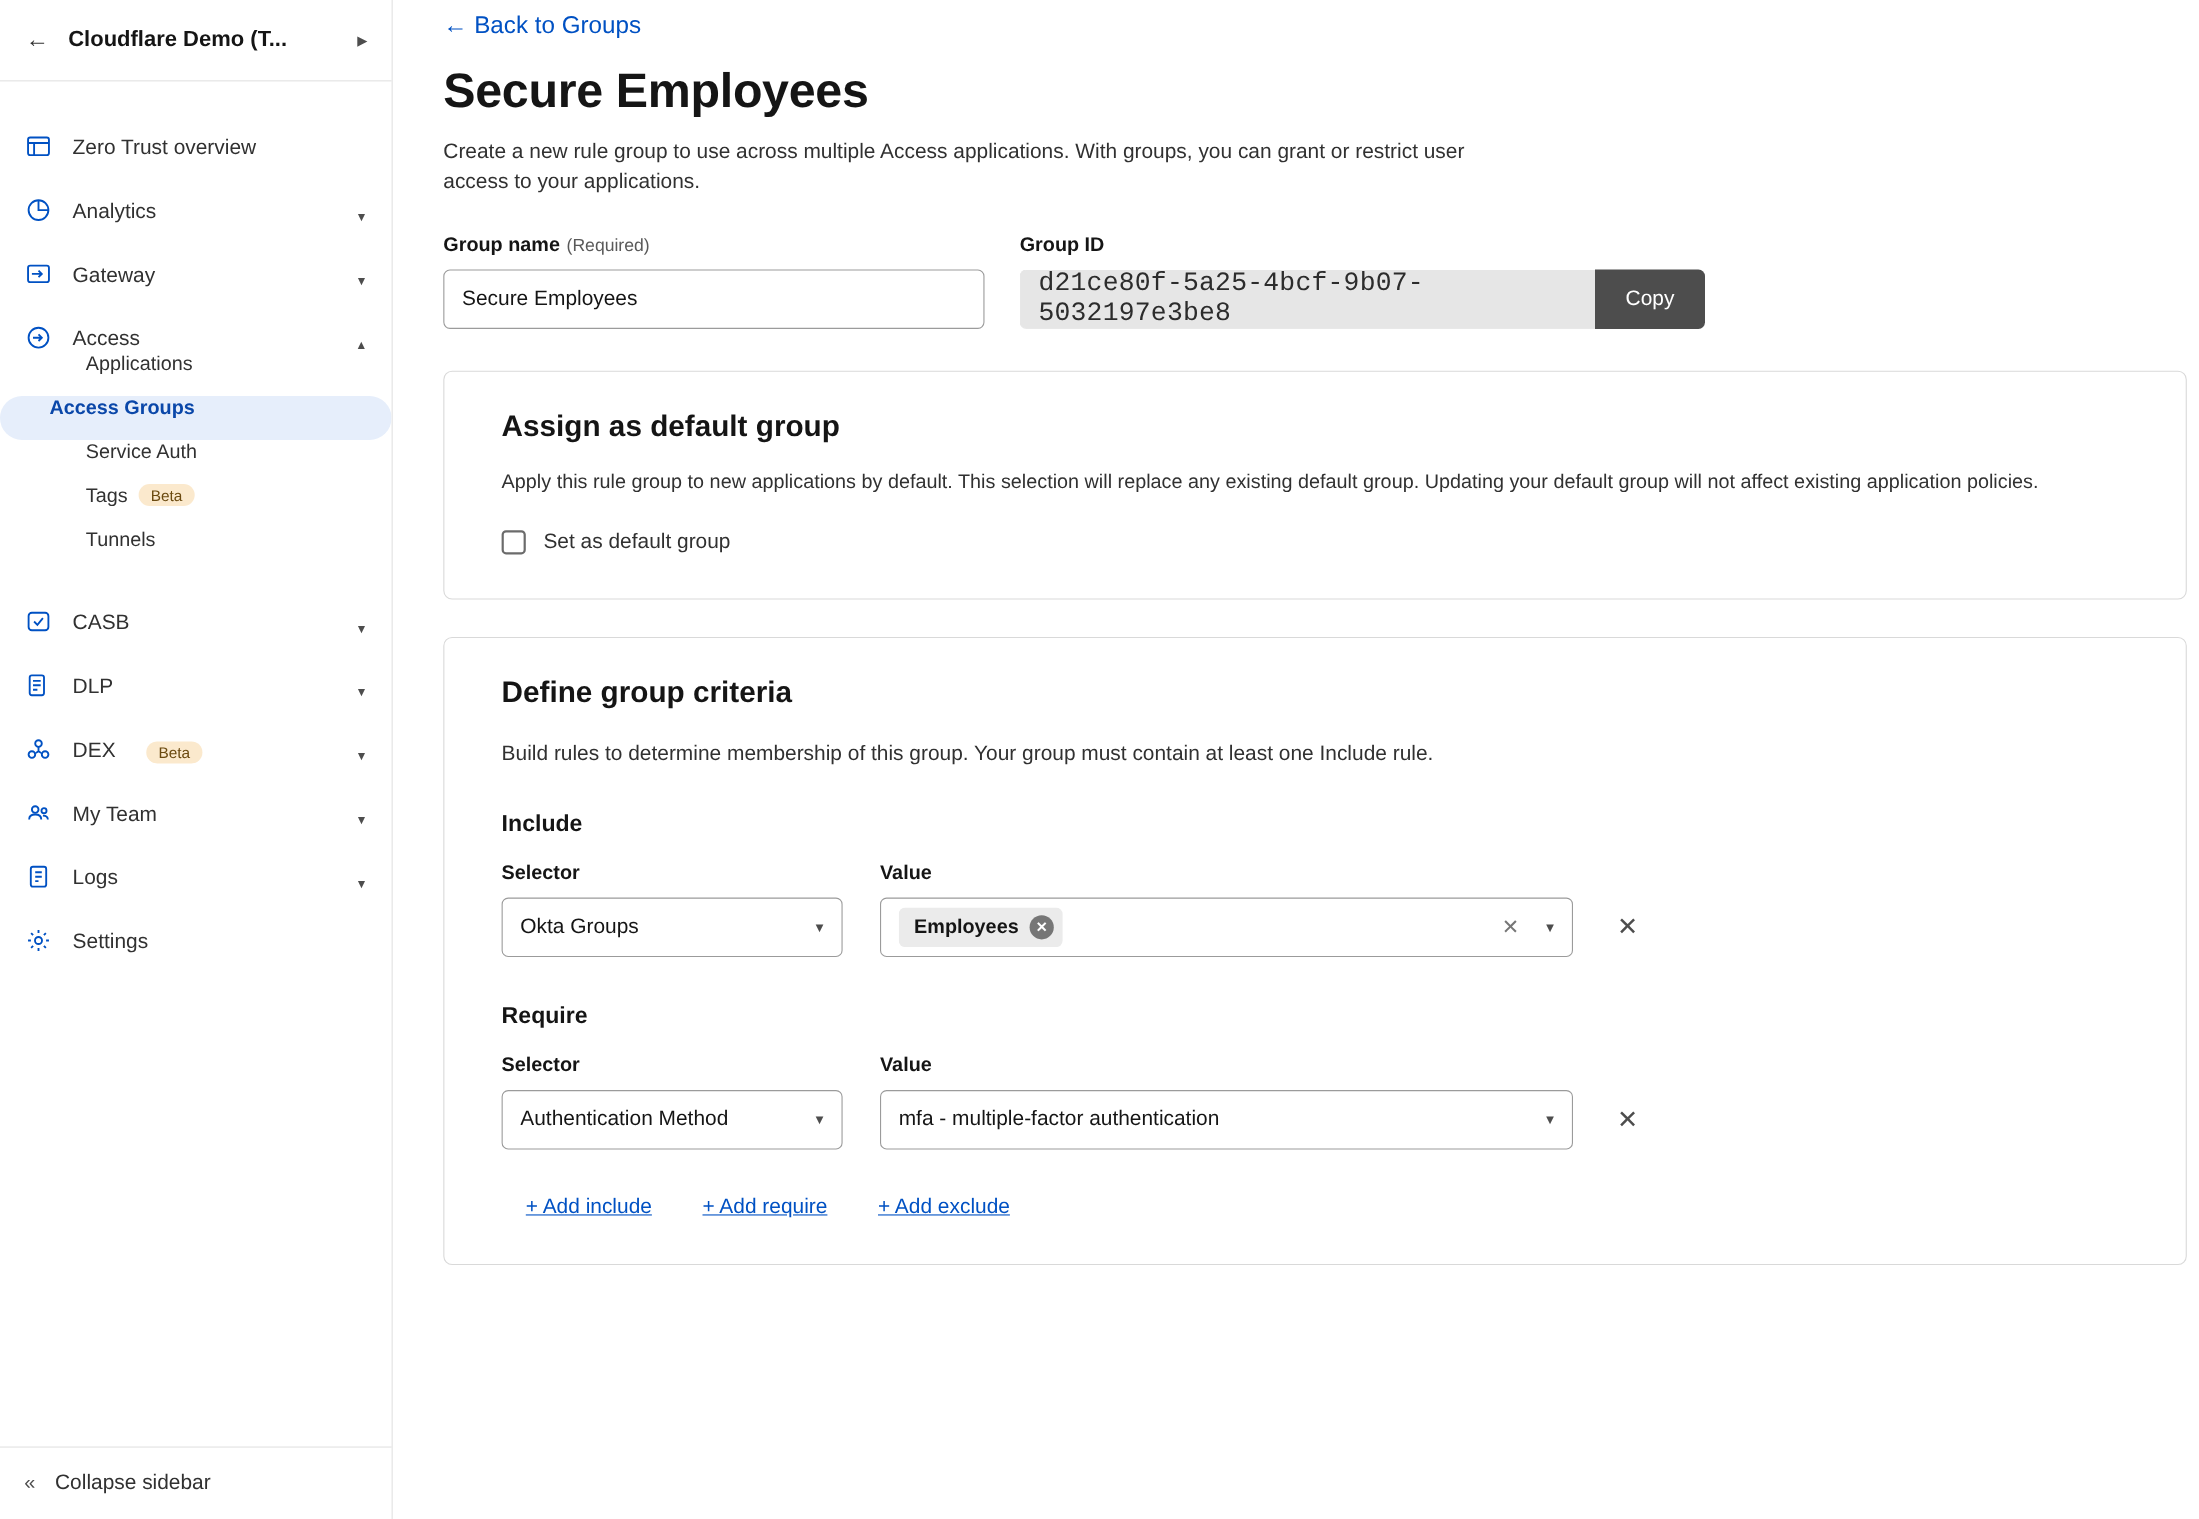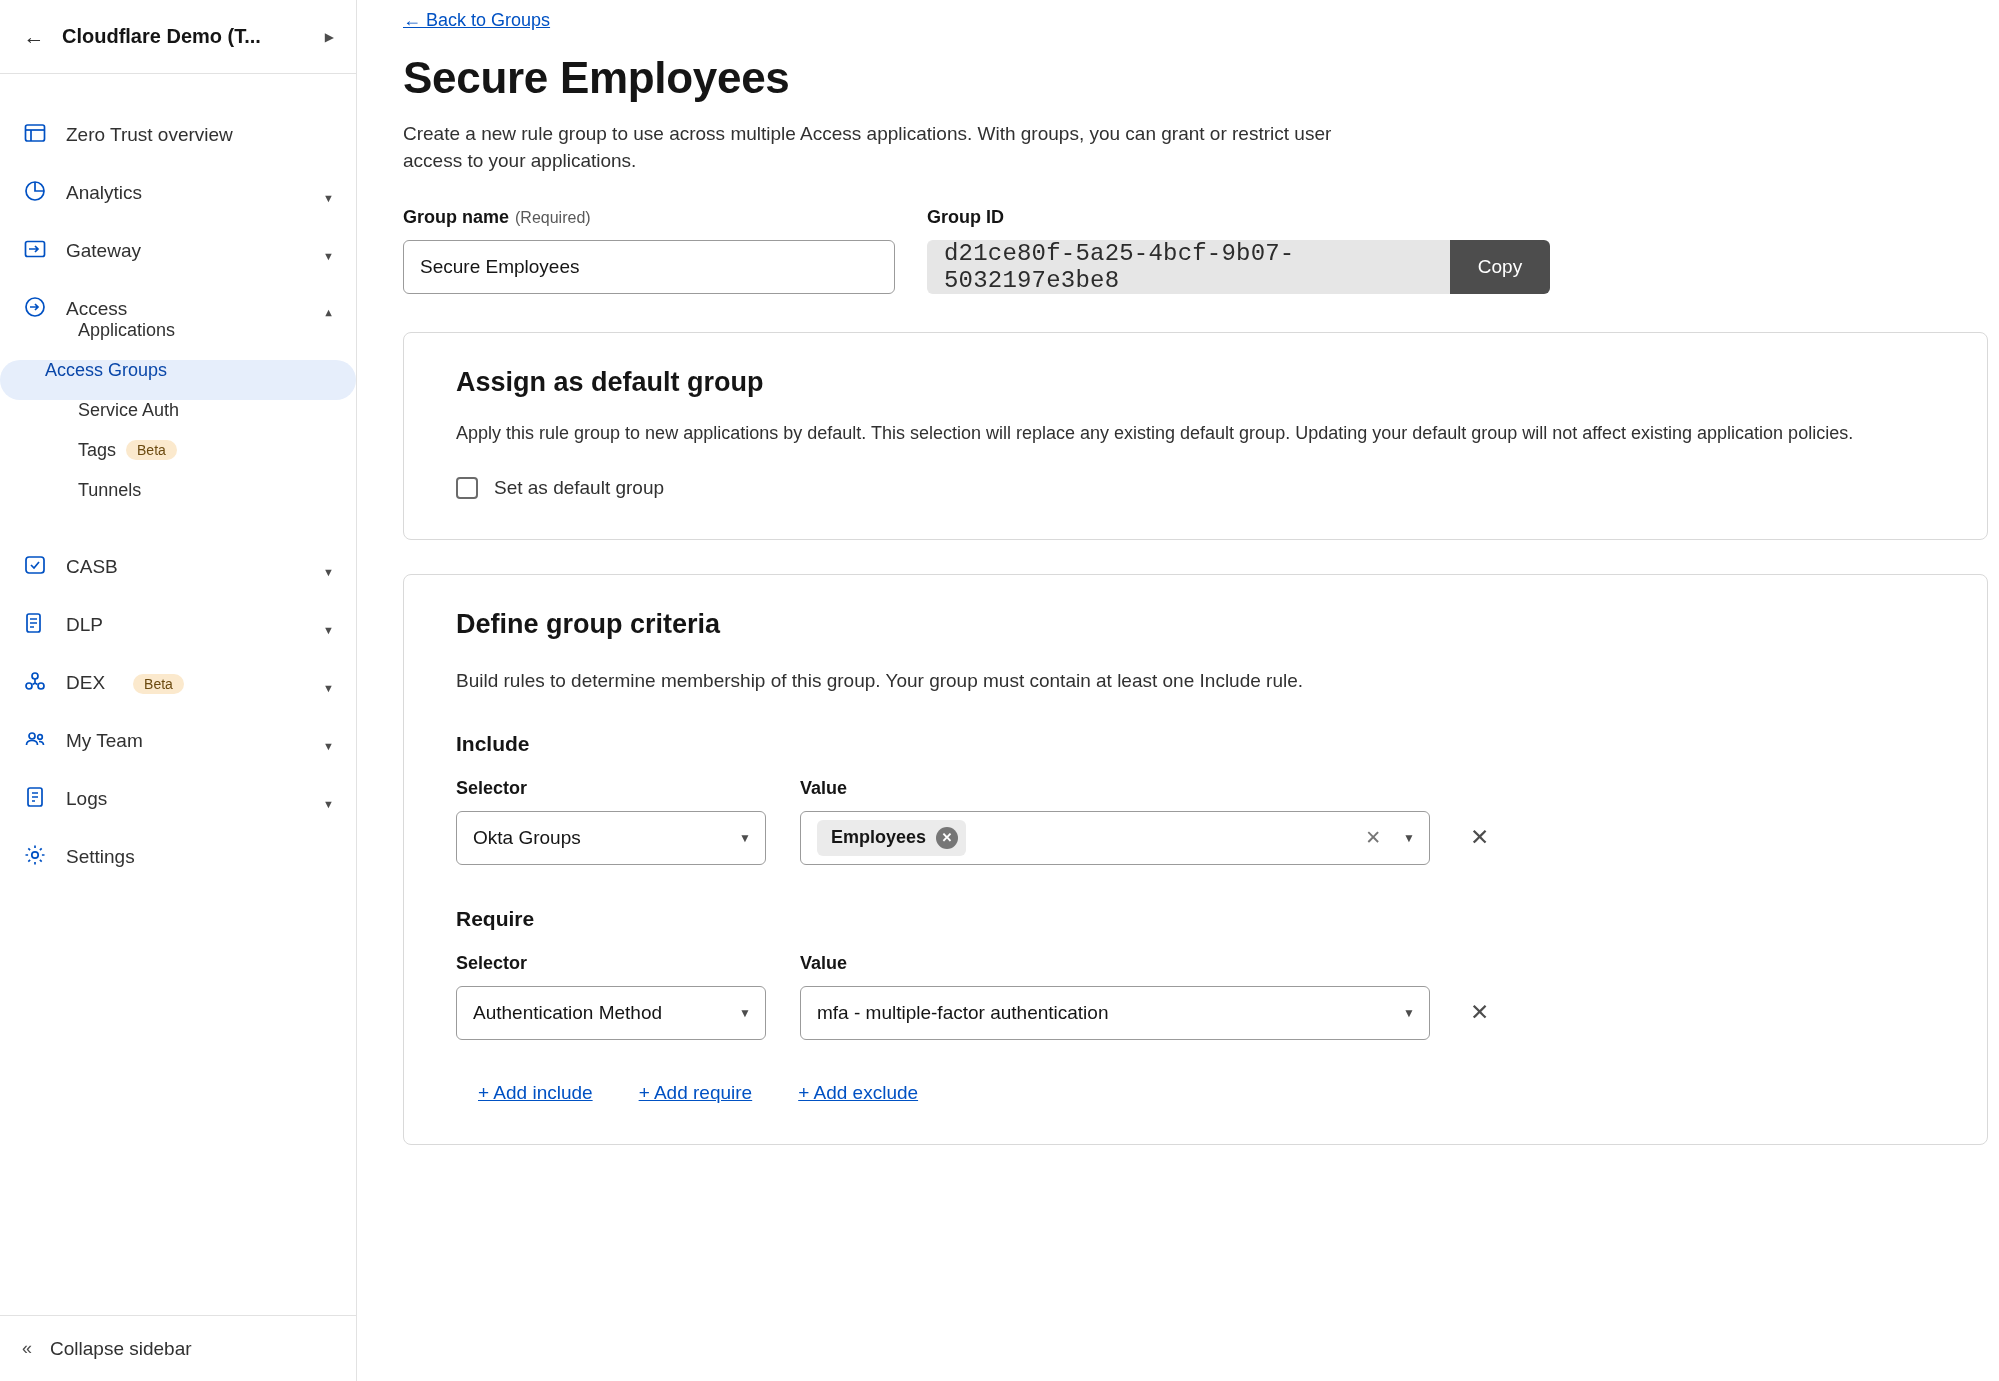--- a/index.html
+++ b/index.html
@@ -99,21 +99,21 @@
     height: 40px;
     margin: 0 0 0 0;
     padding-left: 78px;
     font-size: 18px;
     color: #313131;
     cursor: pointer;
   }
   .subnav-item.active {
     background: #e6eefb;
     color: #0a47a9;
-    font-weight: normal;
+    font-weight: bold;
     border-radius: 22px;
     margin-right: 0;
     padding-left: 45px;
   }
   .sidebar-footer {
     border-top: 1px solid #e2e2e2;
     height: 66px;
     display: flex;
     align-items: center;
     gap: 18px;
@@ -126,22 +126,21 @@
 
   
   .main {
     flex: 1;
     padding: 10px 0 0 46px;
     overflow: hidden;
     position: relative;
   }
   .back-link {
     color: #0051c3;
-    font-size: 18px;
-    text-decoration: underline;
+    font-size: 22px;
     display: inline-block;
     margin-bottom: 14px;
     cursor: pointer;
   }
   .page-title {
     font-size: 44px;
     font-weight: bold;
     margin: 8px 0 18px 0;
     color: #151515;
     letter-spacing: -0.3px;

